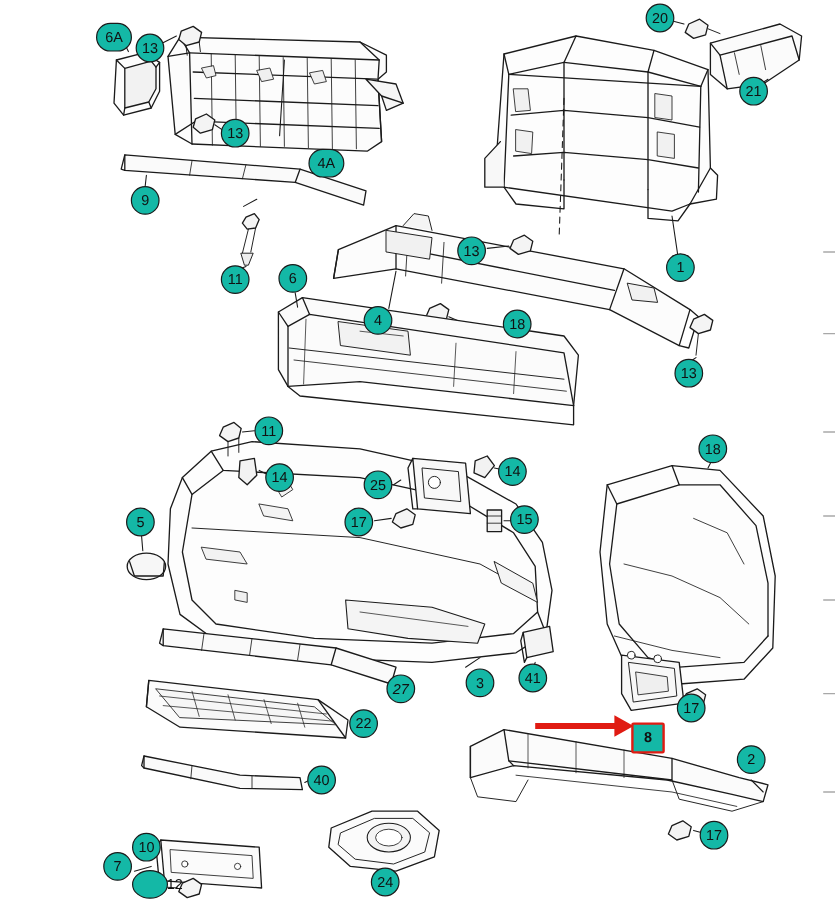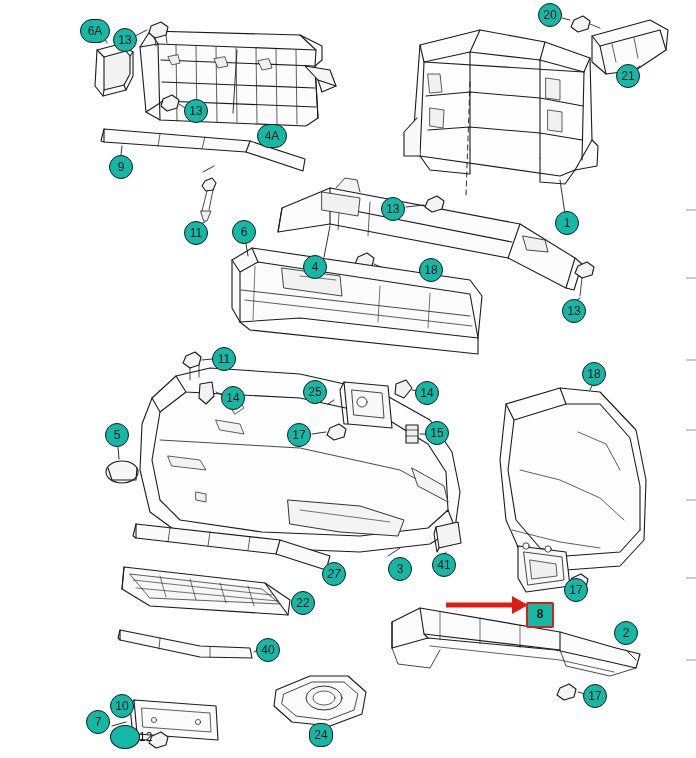--- a/index.html
+++ b/index.html
@@ -372,32 +372,32 @@
   <div class="callout" style="left:393px; top:209px;">13</div>
   <div class="callout" style="left:567px; top:223px;">1</div>
   <div class="callout" style="left:196px; top:233px;">11</div>
   <div class="callout" style="left:244px; top:232px;">6</div>
   <div class="callout" style="left:315px; top:267px;">4</div>
   <div class="callout" style="left:395px; top:270px;margin-left:24px;">18</div>
   <div class="callout" style="left:574px; top:311px;">13</div>
   <div class="callout" style="left:224px; top:359px;">11</div>
   <div class="callout" style="left:594px; top:374px;">18</div>
   <div class="callout" style="left:233px; top:398px;">14</div>
-  <div class="callout" style="left:315px; top:392px;">25</div>
+  <div class="callout" style="left:315px; top:404px;">25</div>
   <div class="callout" style="left:427px; top:393px;">14</div>
   <div class="callout" style="left:117px; top:435px;">5</div>
   <div class="callout" style="left:299px; top:435px;">17</div>
   <div class="callout" style="left:437px; top:433px;">15</div>
   <div class="callout" style="left:400px; top:569px;">3</div>
   <div class="callout" style="left:444px; top:565px;">41</div>
   <div class="callout" style="left:334px; top:574px;font-style:italic;">27</div>
   <div class="callout" style="left:576px; top:590px;">17</div>
   <div class="callout highlight" style="left:540px; top:615px;">8</div>
   <div class="callout" style="left:303px; top:603px;">22</div>
   <div class="callout" style="left:626px; top:633px;">2</div>
   <div class="callout" style="left:268px; top:650px;">40</div>
   <div class="callout" style="left:595px; top:696px;">17</div>
   <div class="callout" style="left:122px; top:706px;">10</div>
   <div class="callout" style="left:98px; top:722px;">7</div>
-  <div class="callout" style="left:321px; top:735px;border-radius:10px;">24</div>
+  <div class="callout" style="left:321px; top:735px;">24</div>
   <div class="callout" style="left:122px; top:737px;padding-left:28px;">12</div>
 
 </div>
 
 </body></html>

